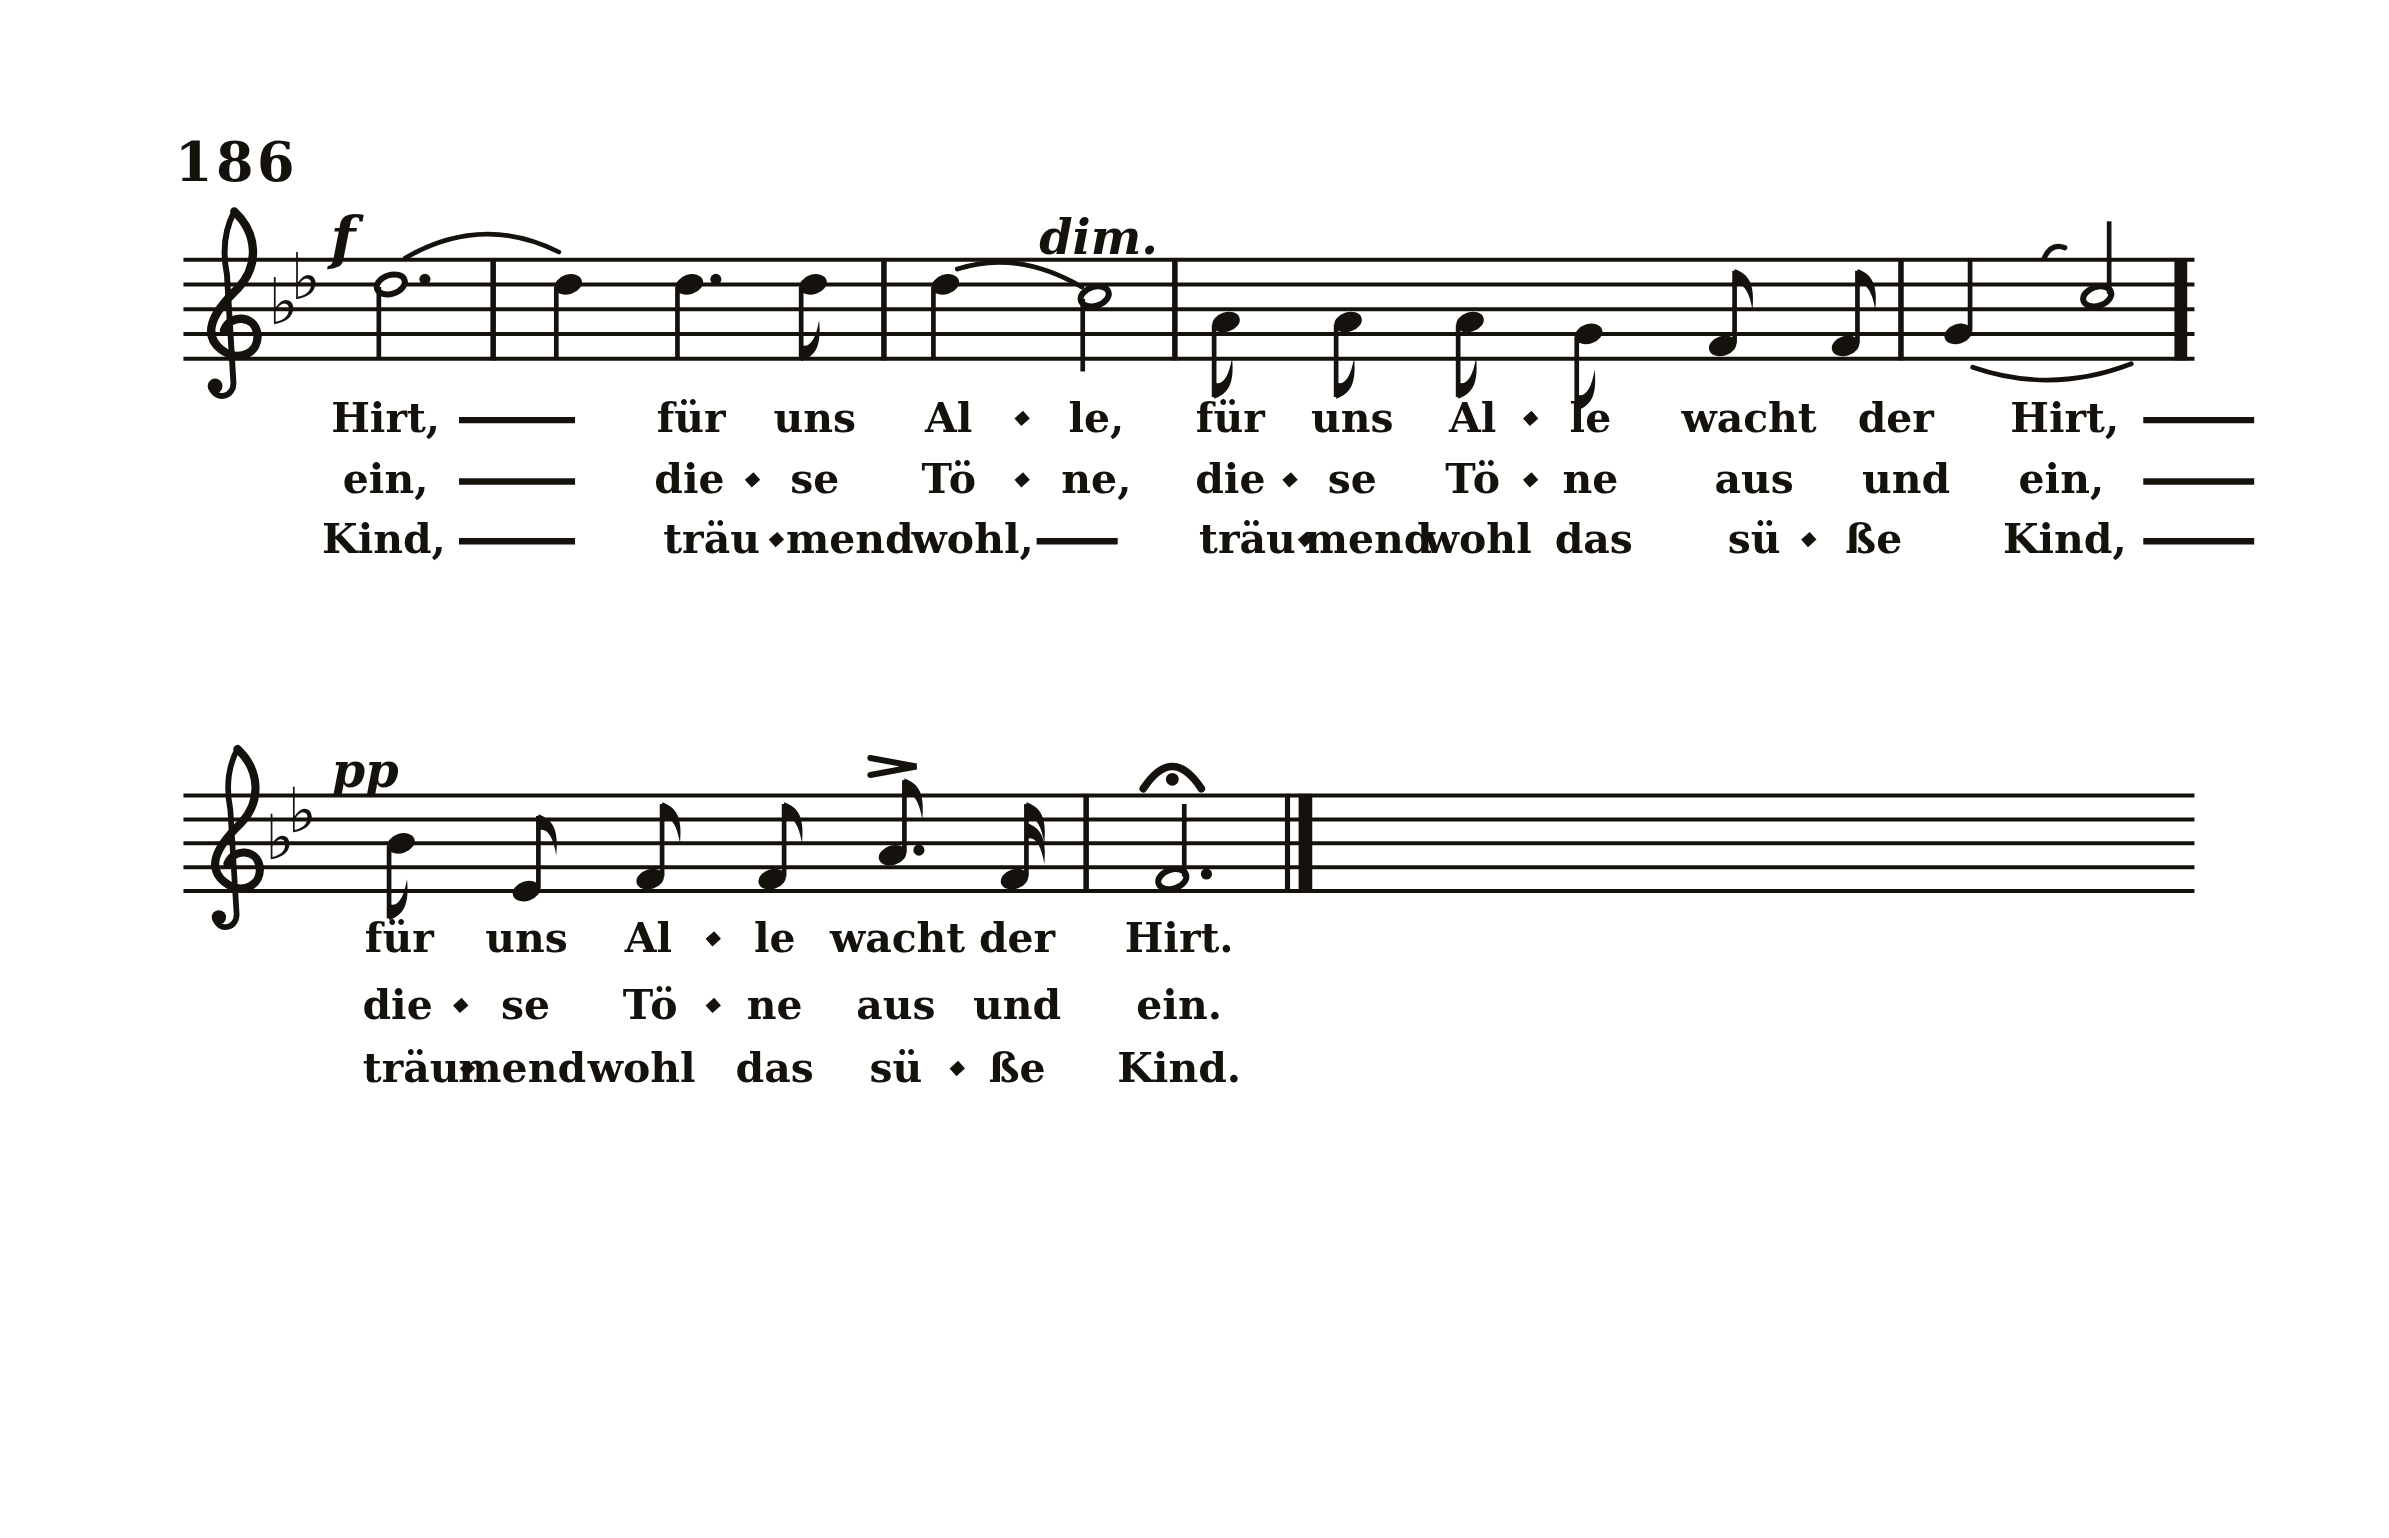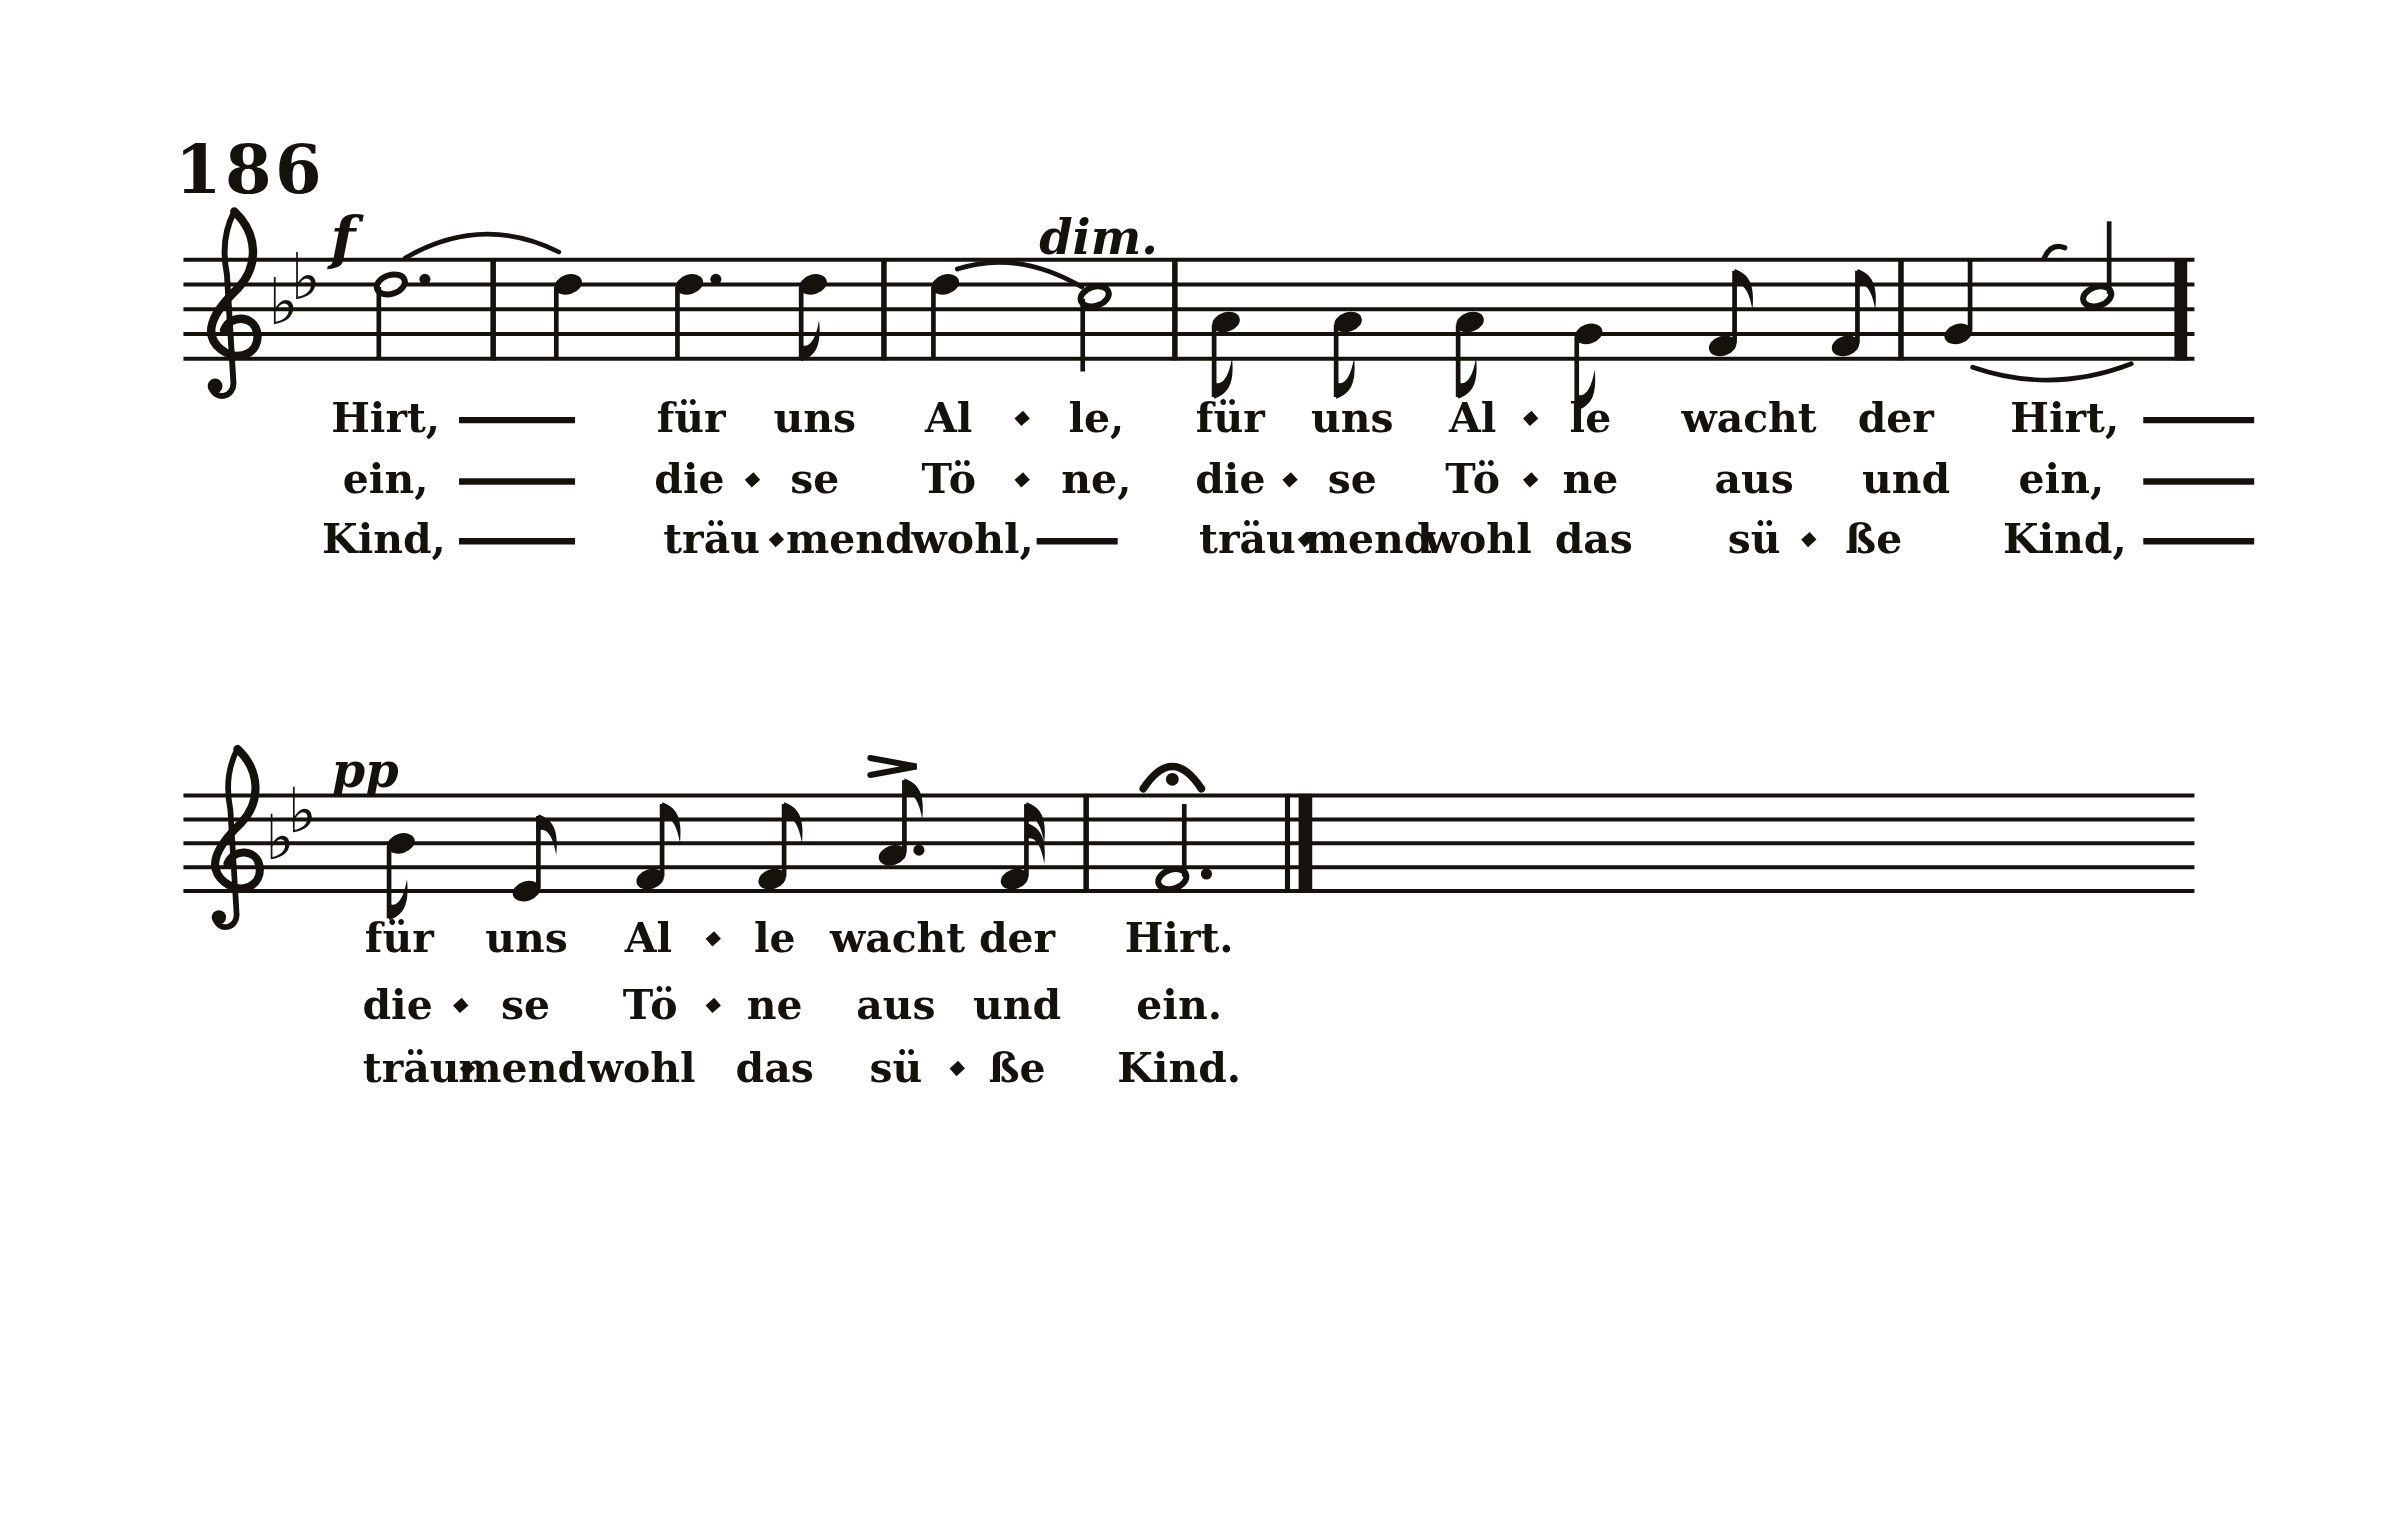--- a/index.html
+++ b/index.html
@@ -2,21 +2,21 @@
 <html style="font-size:13.7px"><head>
 <meta charset="utf-8">
 <style>
   html,body{margin:0;padding:0;background:#ffffff;}
   body{width:2389px;height:1539px;position:relative;overflow:hidden;
        font-family:"DejaVu Serif", serif;}
   #sheet{position:absolute;left:0;top:0;}
   #page-number{
     position:absolute;left:175px;top:130px;
     font-family:"DejaVu Serif", serif;
-    font-weight:bold;font-size:67px;letter-spacing:3.4px;color:#15110d;
+    font-weight:bold;font-size:54px;letter-spacing:3.4px;color:#15110d;
   }
   .lyric{font-family:"DejaVu Serif", serif;font-weight:bold;fill:#15110d;}
   .dyn{font-family:"DejaVu Serif", serif;font-weight:bold;font-style:italic;fill:#15110d;}
   .flat{font-family:"DejaVu Sans", sans-serif;font-weight:bold;fill:#15110d;}
 </style>
 </head>
 <body>
 
 <svg id="sheet" width="2389" height="1539" viewBox="0 0 2800 1803" xmlns="http://www.w3.org/2000/svg" style="background: rgb(255, 255, 255);">
     <g>

